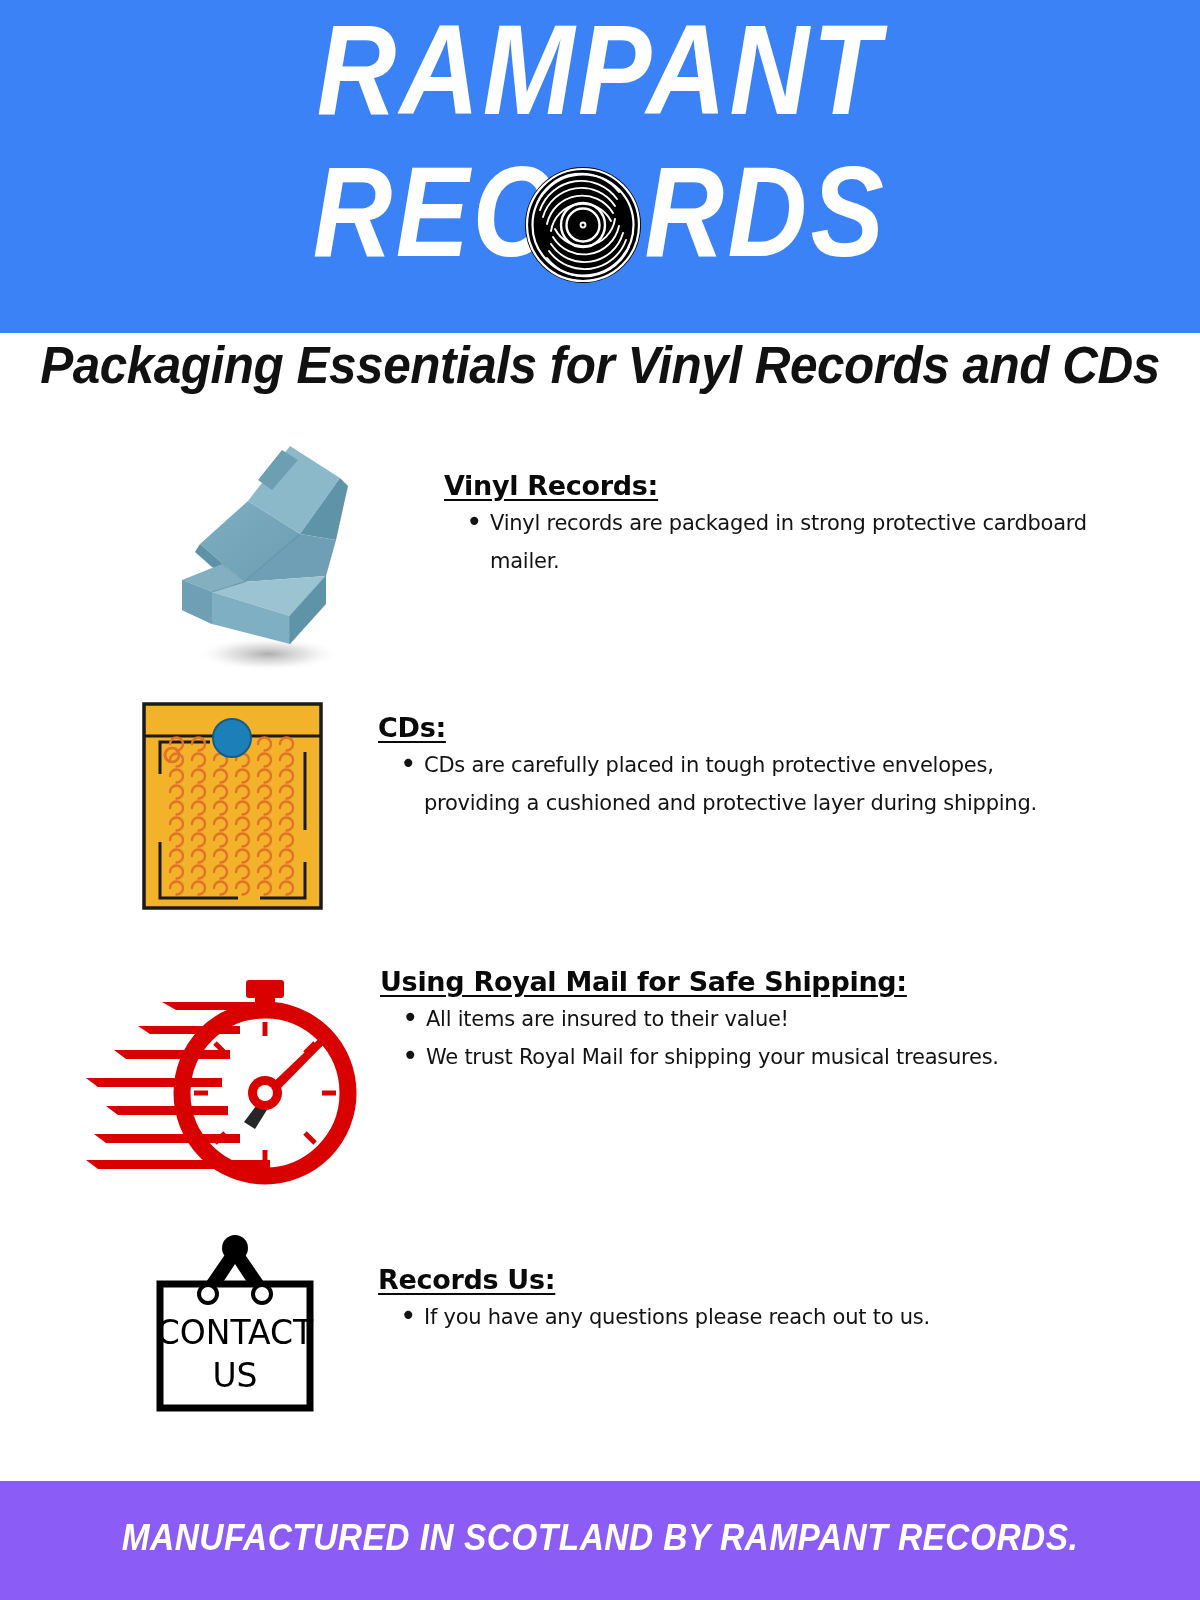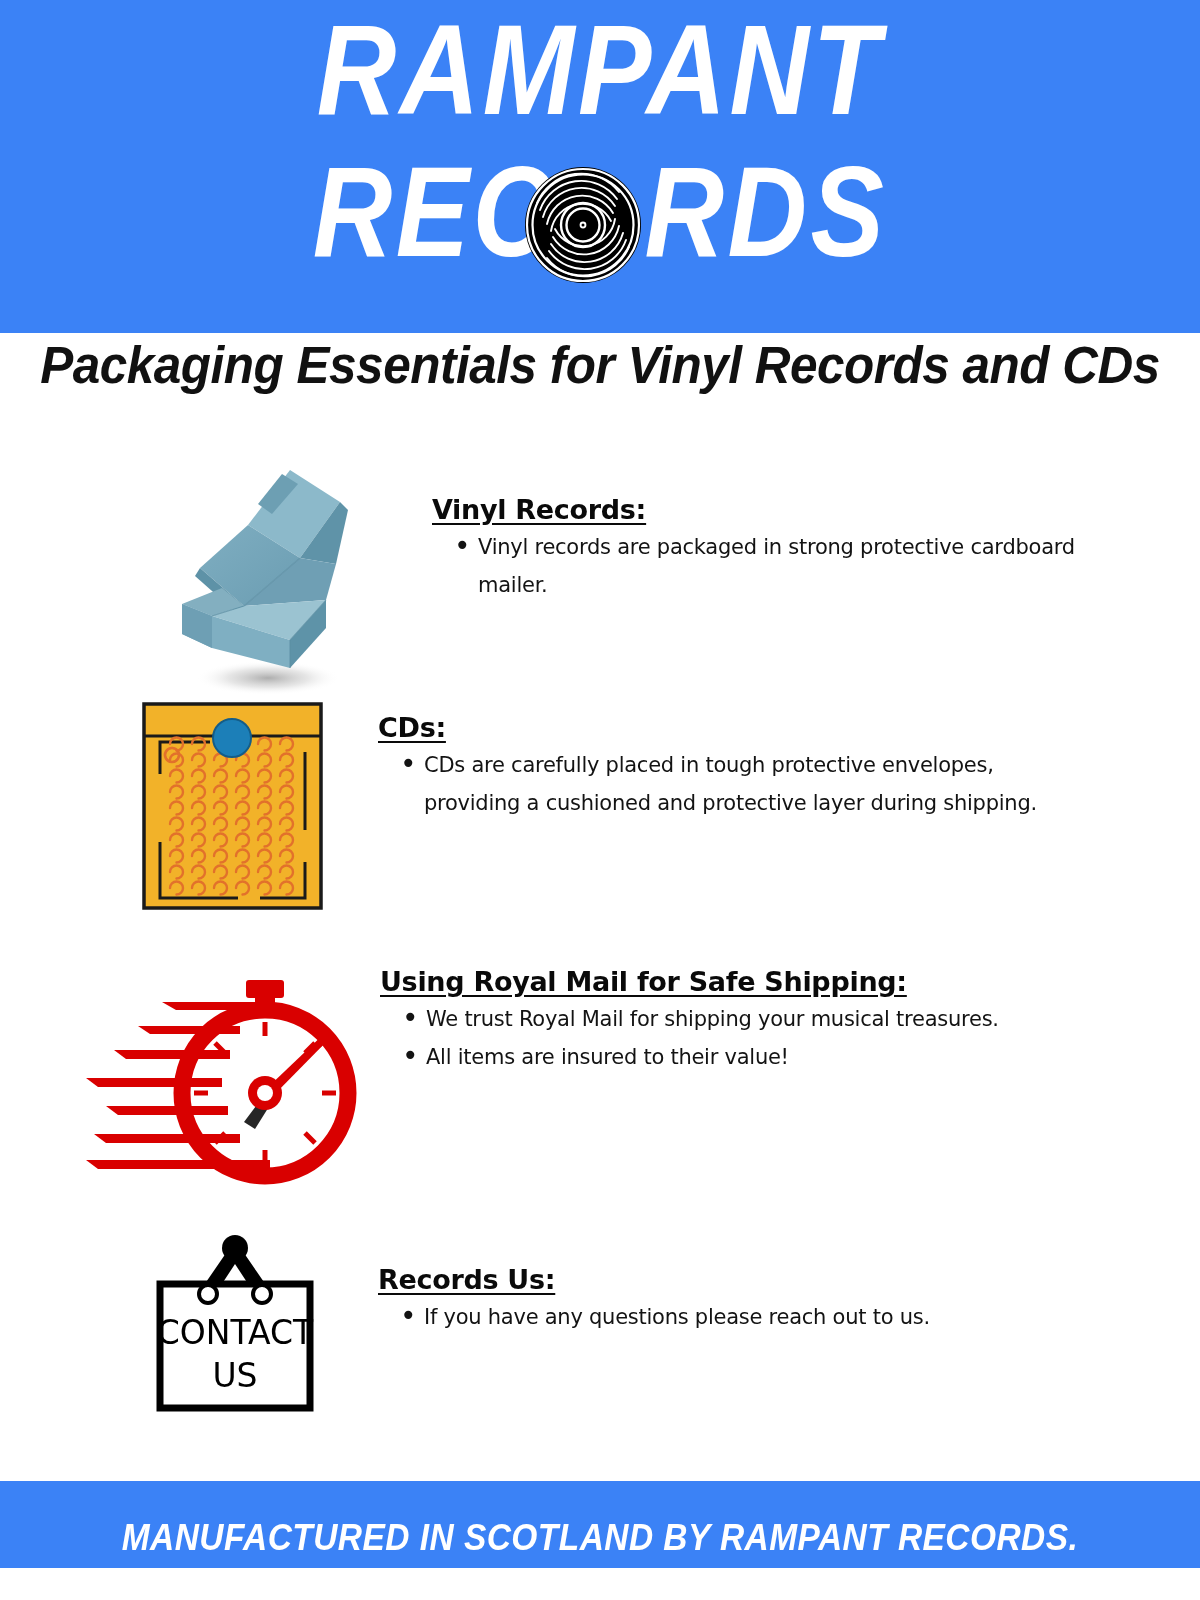--- a/index.html
+++ b/index.html
@@ -136,21 +136,21 @@
   ul.bullets li::before {
     content: "\2022";
     position: absolute;
     left: -24px;
     top: -1px;
     font-size: 28px;
     color: #131313;
   }
 
   
-  #sec-vinyl   { left: 140px; top: 452px;  }
+  #sec-vinyl   { left: 140px; top: 428px; gap: 12px;  }
   #sec-cds     { left: 140px; top: 700px;  }
   #sec-royal   { left: 80px;  top: 950px;  }
   #sec-contact { left: 140px; top: 1222px; }
 
   #sec-vinyl   .text-col { margin-left: 42px; padding-top: 42px; width: 700px; }
   #sec-cds     .text-col { margin-left: 38px; padding-top: 12px; width: 710px; }
   #sec-royal   .text-col { margin-left: 10px; padding-top: 16px; width: 700px; }
   #sec-contact .text-col { margin-left: 38px; padding-top: 42px; width: 710px; }
 
   
@@ -164,22 +164,22 @@
 
   
   .sign-wrap { position: relative; width: 200px; height: 190px; }
 
   
   .footer-band {
     position: absolute;
     left: 0;
     top: 1481px;
     width: 1200px;
-    height: 87px;
-    background: #3b82f6;
+    height: 119px;
+    background: #8b5cf6;
   }
   .footer-text {
     position: absolute;
     left: 0;
     top: 36px;
     width: 1200px;
     text-align: center;
     color: #ffffff;
     font-family: "Liberation Sans", sans-serif;
     font-weight: bold;
@@ -446,22 +446,22 @@
 
         <circle cx="185" cy="143" r="17" fill="#D90000"></circle>
         <circle cx="185" cy="143" r="8" fill="#ffffff"></circle>
       </svg>
     </div>
   </div>
 
   <div class="text-col">
     <div class="sec-heading">Using Royal Mail for Safe Shipping:</div>
     <ul class="bullets">
+      <li>All items are insured to their value!</li>
       <li>We trust Royal Mail for shipping your musical treasures.</li>
-      <li>All items are insured to their value!</li>
     </ul>
   </div>
 </div>
 
 <div class="section" id="sec-contact">
   <div class="icon-col">
     <div class="sign-wrap">
       <svg width="190" height="190" viewBox="0 0 190 190">
 
         <path d="M 95 18 L 62 66 L 74 74 L 95 42 L 116 74 L 128 66 Z" fill="#000000"></path>

